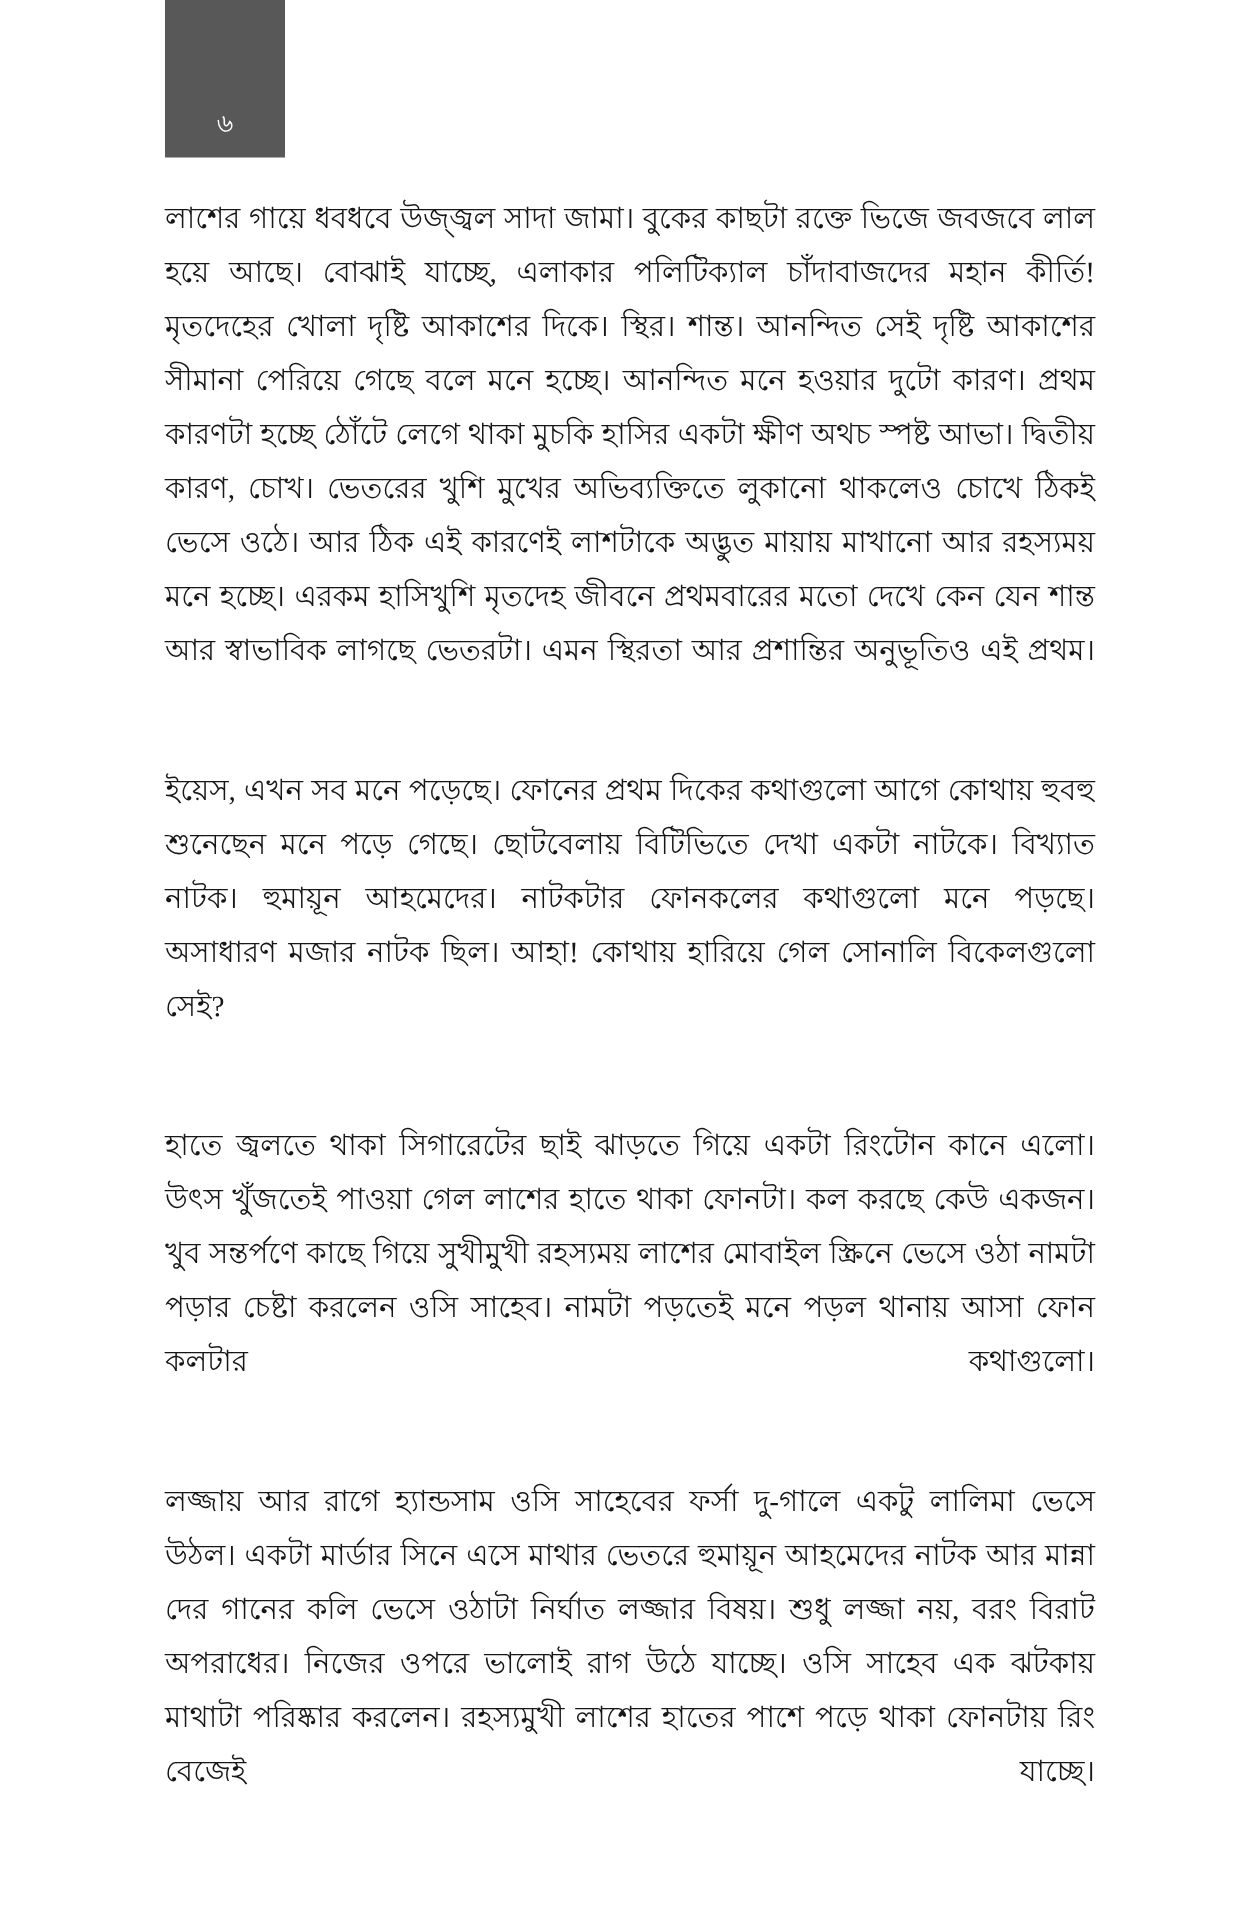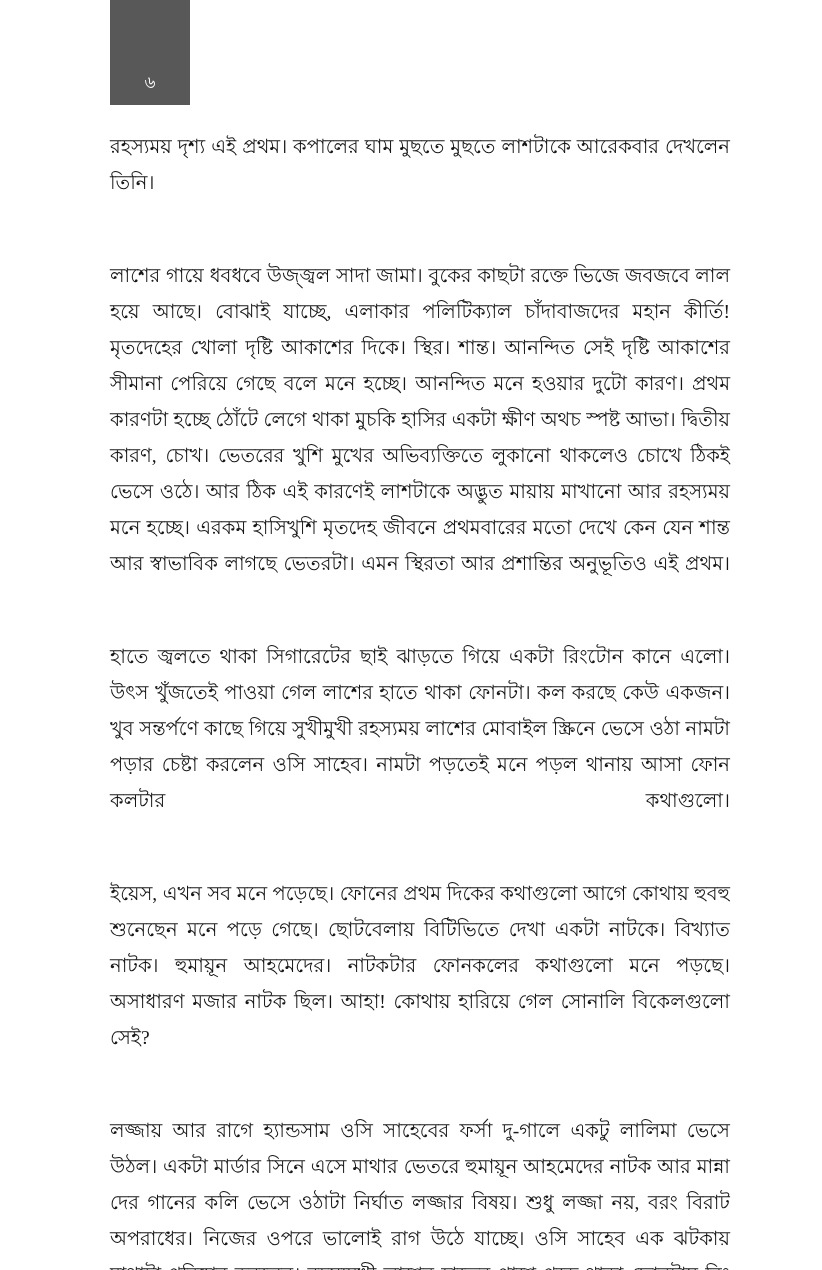--- a/index.html
+++ b/index.html
@@ -75,21 +75,20 @@
 </head>
 <body style="background: rgb(255, 255, 255);">
 
 <div class="page">
 
   <div class="page-number-block" style="background: rgb(88, 88, 88);">
     <span class="folio">৬</span>
   </div>
 
   <div class="text-column">
-    <p class="para" style="color: rgb(22, 22, 22);">রহস্যময় দৃশ্য এই প্রথম। কপালের ঘাম মুছতে মুছতে লাশটাকে আরেকবার দেখলেন তিনি।</p>
     <p class="para" style="color: rgb(22, 22, 22);">লাশের গায়ে ধবধবে উজ্জ্বল সাদা জামা। বুকের কাছটা রক্তে ভিজে জবজবে লাল হয়ে আছে। বোঝাই যাচ্ছে, এলাকার পলিটিক্যাল চাঁদাবাজদের মহান কীর্তি! মৃতদেহের খোলা দৃষ্টি আকাশের দিকে। স্থির। শান্ত। আনন্দিত সেই দৃষ্টি আকাশের সীমানা পেরিয়ে গেছে বলে মনে হচ্ছে। আনন্দিত মনে হওয়ার দুটো কারণ। প্রথম কারণটা হচ্ছে ঠোঁটে লেগে থাকা মুচকি হাসির একটা ক্ষীণ অথচ স্পষ্ট আভা। দ্বিতীয় কারণ, চোখ। ভেতরের খুশি মুখের অভিব্যক্তিতে লুকানো থাকলেও চোখে ঠিকই ভেসে ওঠে। আর ঠিক এই কারণেই লাশটাকে অদ্ভুত  মায়ায় মাখানো আর রহস্যময় মনে হচ্ছে। এরকম হাসিখুশি মৃতদেহ জীবনে প্রথমবারের মতো দেখে কেন যেন শান্ত আর স্বাভাবিক লাগছে ভেতরটা। এমন স্থিরতা আর প্রশান্তির অনুভূতিও এই প্রথম।</p>
+    <p class="para" style="color: rgb(22, 22, 22);">ইয়েস, এখন সব মনে পড়েছে। ফোনের প্রথম দিকের কথাগুলো আগে কোথায় হুবহু শুনেছেন মনে পড়ে গেছে। ছোটবেলায় বিটিভিতে দেখা একটা নাটকে। বিখ্যাত নাটক। হুমায়ূন আহমেদের। নাটকটার ফোনকলের কথাগুলো মনে পড়ছে। অসাধারণ মজার নাটক ছিল। আহা! কোথায় হারিয়ে গেল সোনালি বিকেলগুলো সেই?</p>
     <p class="para" style="color: rgb(22, 22, 22);">হাতে জ্বলতে থাকা সিগারেটের ছাই ঝাড়তে গিয়ে একটা রিংটোন কানে এলো। উৎস খুঁজতেই পাওয়া গেল লাশের হাতে থাকা ফোনটা। কল করছে কেউ একজন। খুব সন্তর্পণে কাছে গিয়ে সুখীমুখী রহস্যময় লাশের মোবাইল স্ক্রিনে ভেসে ওঠা নামটা পড়ার চেষ্টা করলেন ওসি সাহেব। নামটা পড়তেই মনে পড়ল থানায় আসা ফোন কলটার কথাগুলো।</p>
-    <p class="para" style="color: rgb(22, 22, 22);">ইয়েস, এখন সব মনে পড়েছে। ফোনের প্রথম দিকের কথাগুলো আগে কোথায় হুবহু শুনেছেন মনে পড়ে গেছে। ছোটবেলায় বিটিভিতে দেখা একটা নাটকে। বিখ্যাত নাটক। হুমায়ূন আহমেদের। নাটকটার ফোনকলের কথাগুলো মনে পড়ছে। অসাধারণ মজার নাটক ছিল। আহা! কোথায় হারিয়ে গেল সোনালি বিকেলগুলো সেই?</p>
     <p class="para" style="color: rgb(22, 22, 22);">লজ্জায় আর রাগে হ্যান্ডসাম ওসি সাহেবের ফর্সা দু-গালে একটু লালিমা ভেসে উঠল। একটা মার্ডার সিনে এসে মাথার ভেতরে হুমায়ূন আহমেদের নাটক আর মান্না দের গানের কলি ভেসে ওঠাটা নির্ঘাত লজ্জার বিষয়। শুধু লজ্জা নয়, বরং বিরাট অপরাধের। নিজের ওপরে ভালোই রাগ উঠে যাচ্ছে। ওসি সাহেব এক ঝটকায় মাথাটা পরিষ্কার করলেন। রহস্যমুখী লাশের হাতের পাশে পড়ে থাকা ফোনটায় রিং বেজেই যাচ্ছে।</p>
 
   </div>
 
 </div>
 
 </body></html>

